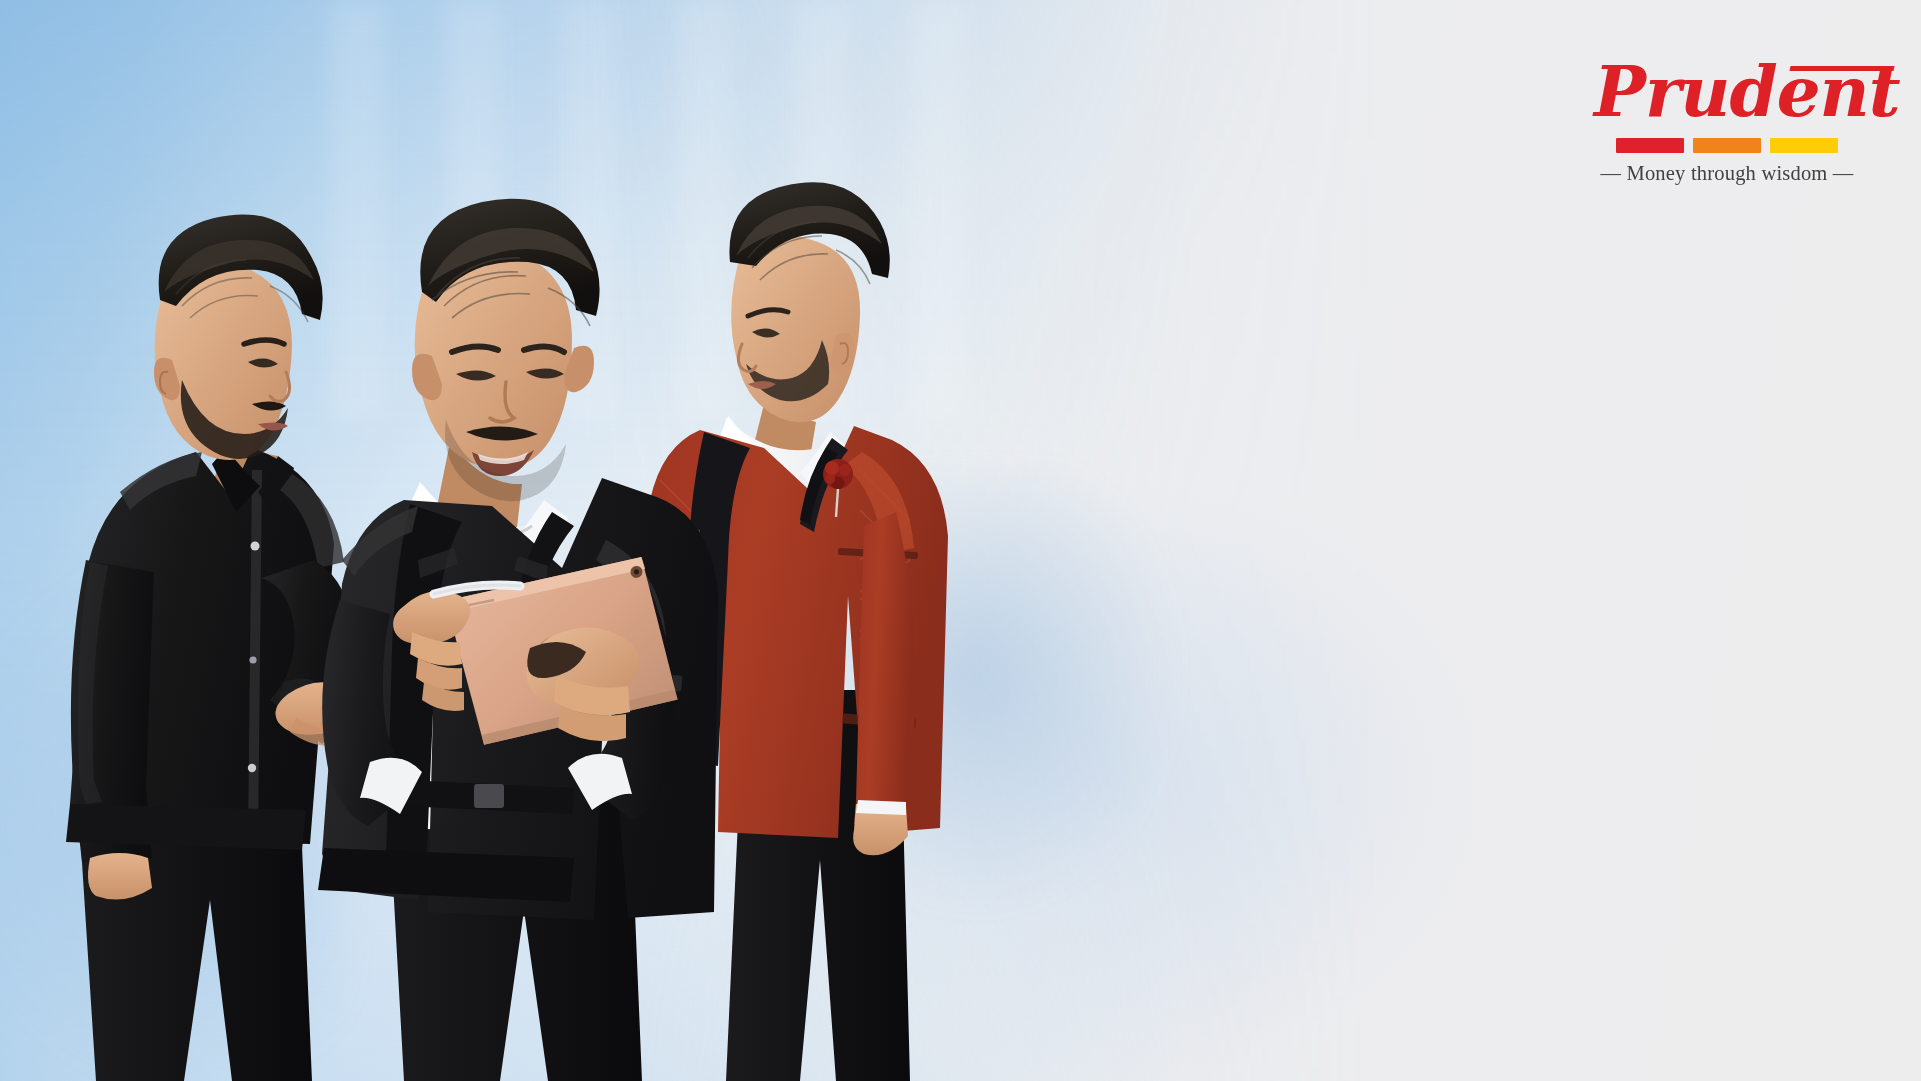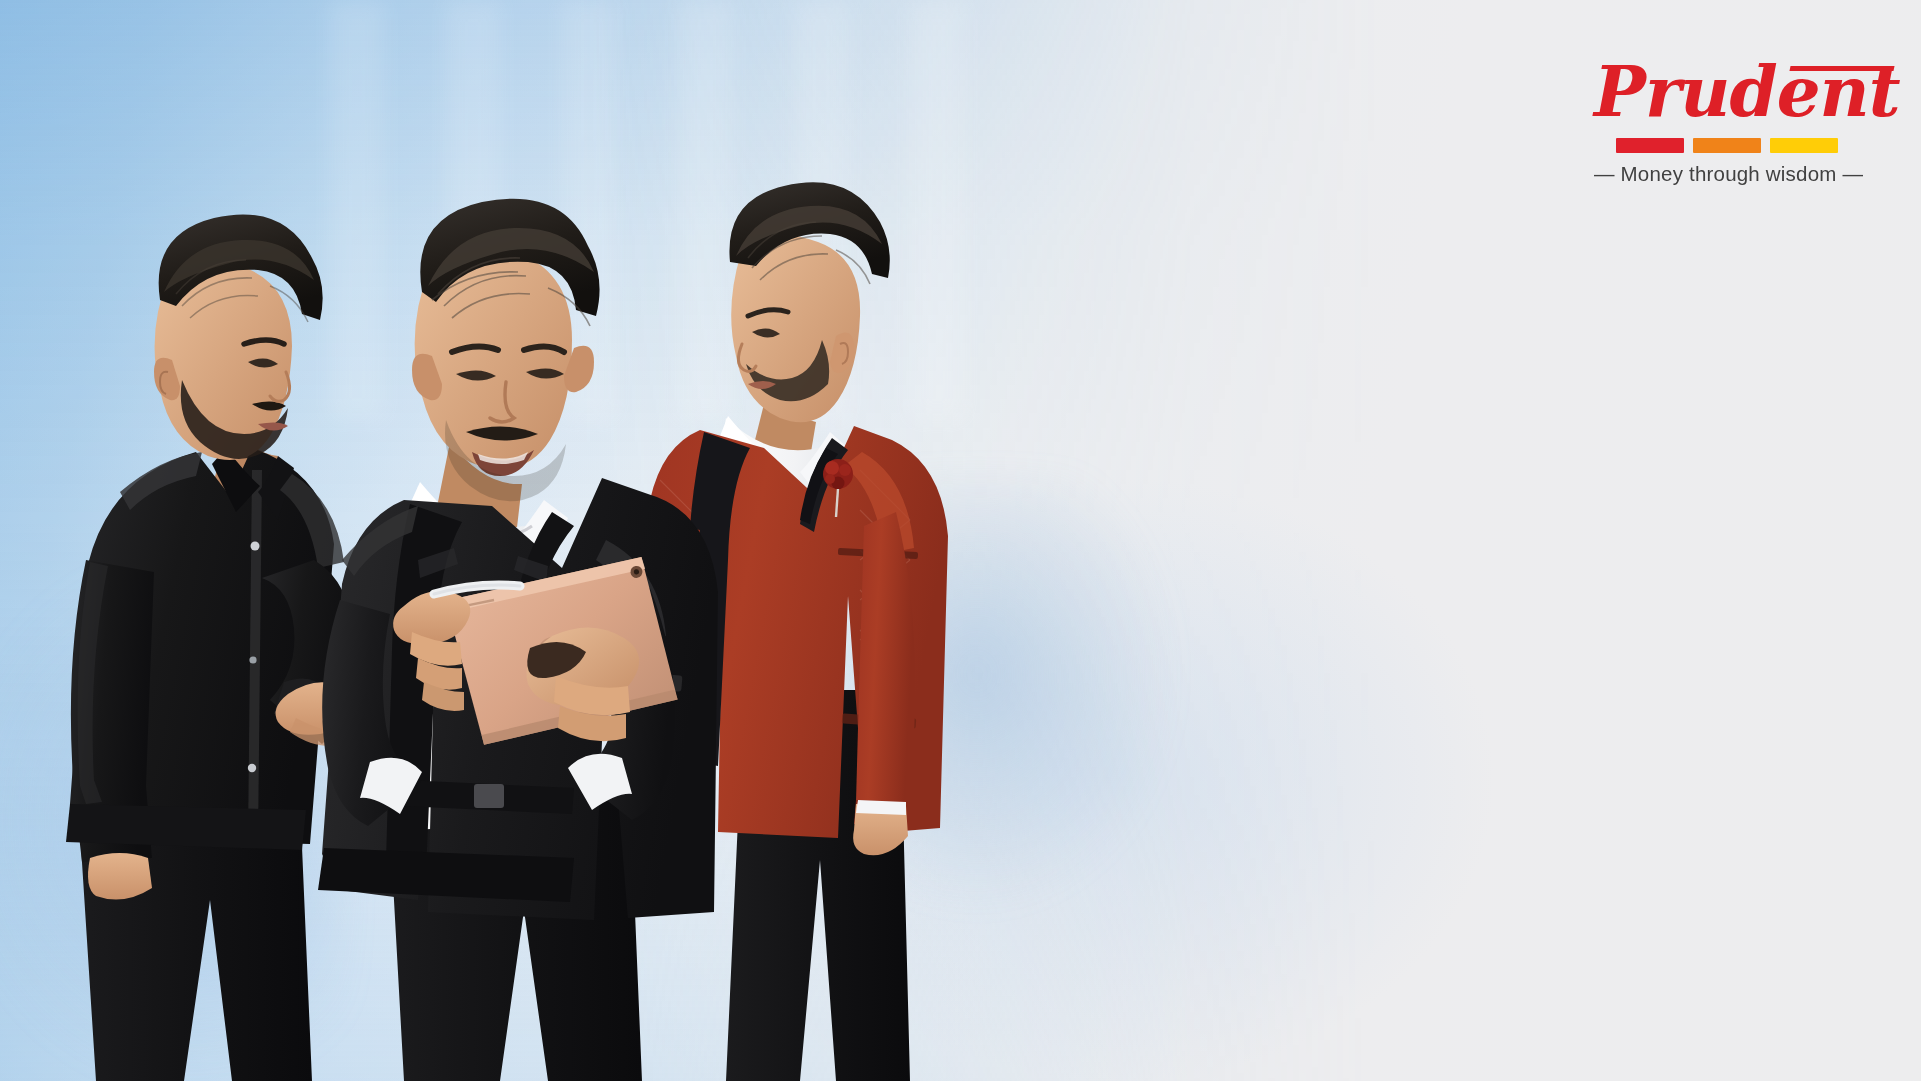--- a/index.html
+++ b/index.html
@@ -93,21 +93,21 @@
   .logo-bars{
     display:flex; gap:9px; justify-content:center;
     margin-top:9px;
   }
   .logo-bars span{ display:block; width:68px; height:15px; border-radius:1px; }
   .bar-red{ background:#E0212C; }
   .bar-orange{ background:#F08319; }
   .bar-yellow{ background:#FFCD07; }
   .logo-tag{
     margin-top:9px;
-    font-family:Liberation Sans, sans-serif;
+    font-family:Liberation Serif, serif;
     font-size:20.5px;
     letter-spacing:.2px;
     color:#414141;
     white-space:nowrap;
   }
 
   
   #headline{
     position:absolute;
     left:1062px; top:337px; width:800px;

